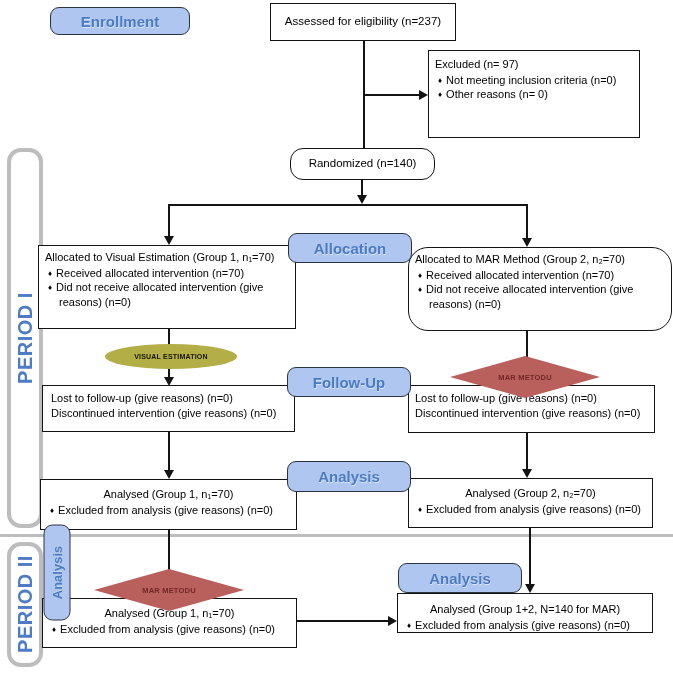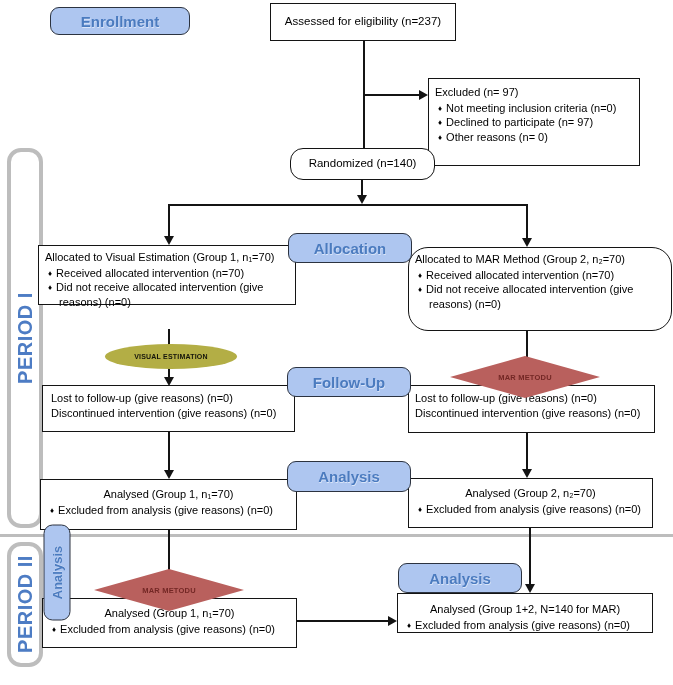--- a/index.html
+++ b/index.html
@@ -78,36 +78,35 @@
   <div class="ah-down" style="left:164px;top:589px;"></div>
   <div class="vline" style="left:529px;top:527px;height:59px;"></div>
   <div class="ah-down" style="left:525px;top:584px;"></div>
   <div class="hline" style="left:297px;top:620px;width:92px;"></div>
   <div class="ah-right" style="left:388px;top:616px;"></div>
 
   <div class="fbox center" style="left:270px;top:3px;width:186px;height:38px;font-size:11.5px;">
     <span>Assessed for eligibility (n=237)</span>
   </div>
 
-  <div class="fbox" style="left:428px;top:50px;width:212px;height:88px;margin-top:28px;">
+  <div class="fbox" style="left:428px;top:50px;width:212px;height:88px;">
     <div class="pad" style="padding:6px 6px;">
       <div class="title">Excluded  (n= 97)</div>
       <ul class="blist">
         <li>Not meeting inclusion criteria (n=0)</li>
-        <li>Declined to participate (n= 97)</li>
         <li>Other reasons (n= 0)</li>
       </ul>
     </div>
   </div>
 
   <div class="fbox center" style="left:290px;top:148px;width:145px;height:32px;font-size:11.5px;border-radius:13px;">
     <span>Randomized (n=140)</span>
   </div>
 
-  <div class="fbox" style="left:38px;top:245px;width:258px;height:60px;">
+  <div class="fbox" style="left:38px;top:245px;width:258px;height:84px;">
     <div class="pad">
       <div class="title">Allocated to Visual Estimation (Group 1, n₁=70)</div>
       <ul class="blist">
         <li>Received allocated intervention (n=70)</li>
         <li>Did not receive allocated intervention (give reasons) (n=0)</li>
       </ul>
     </div>
   </div>
 
   <div class="fbox" style="left:408px;top:247px;width:264px;height:84px;border-radius:20px;">

